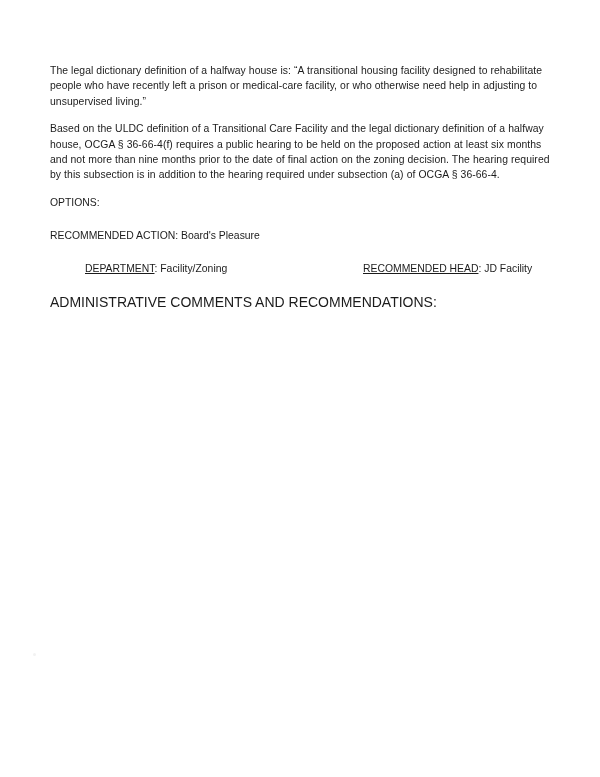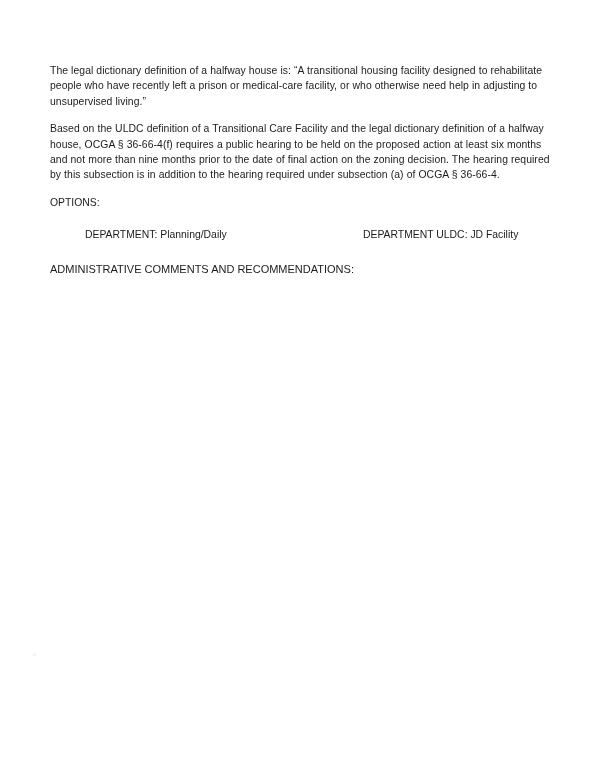--- a/index.html
+++ b/index.html
@@ -91,27 +91,28 @@
     top: 5px;
     white-space: nowrap;
   }
   .dept-right {
     position: absolute;
     left: 278px;
     top: 5px;
     white-space: nowrap;
   }
   .u-label {
+    text-decoration: underline;
     text-underline-offset: 1px;
     padding-left: 35px;
   }
 
   .admin-line {
     margin: 0;
-    font-size: 11px;
+    font-size: 14px;
     line-height: 15.4px;
     padding-top: 7px;
   }
 
   .scan-speck {
     position: absolute;
     left: 33px;
     top: 653px;
     width: 3px;
     height: 3px;
@@ -130,27 +131,28 @@
 
     <p class="para">Based on the ULDC definition of a Transitional Care Facility and the legal dictionary definition of a halfway house, OCGA § 36-66-4(f) requires a public hearing to be held on the proposed action at least six months and not more than nine months prior to the date of final action on the zoning decision. The hearing required by this subsection is in addition to the hearing required under subsection (a) of OCGA § 36-66-4.</p>
 
 
     <div class="block">
       <div class="options-row">
         <span class="options-label">OPTIONS:</span>
       </div>
     </div>
 
+    <div class="recommended">RECOMMENDED ACTION: Board's Pleasure</div>
 
     <div class="dept-row">
       <div class="dept-left">
-        <span class="u-label">DEPARTMENT</span><span>: </span><span>Planning/Daily</span>
+        <span class="u-label">DEPARTMENT</span><span>: </span><span>Facility/Zoning</span>
       </div>
       <div class="dept-right">
-        <span class="u-label">DEPARTMENT ULDC</span><span>: </span><span>JD Facility</span>
+        <span class="u-label">RECOMMENDED HEAD</span><span>: </span><span>JD Facility</span>
       </div>
     </div>
 
     <div class="admin-line">ADMINISTRATIVE COMMENTS AND RECOMMENDATIONS:</div>
 
   </div>
 
   <div class="scan-speck"></div>
 
 </div>

